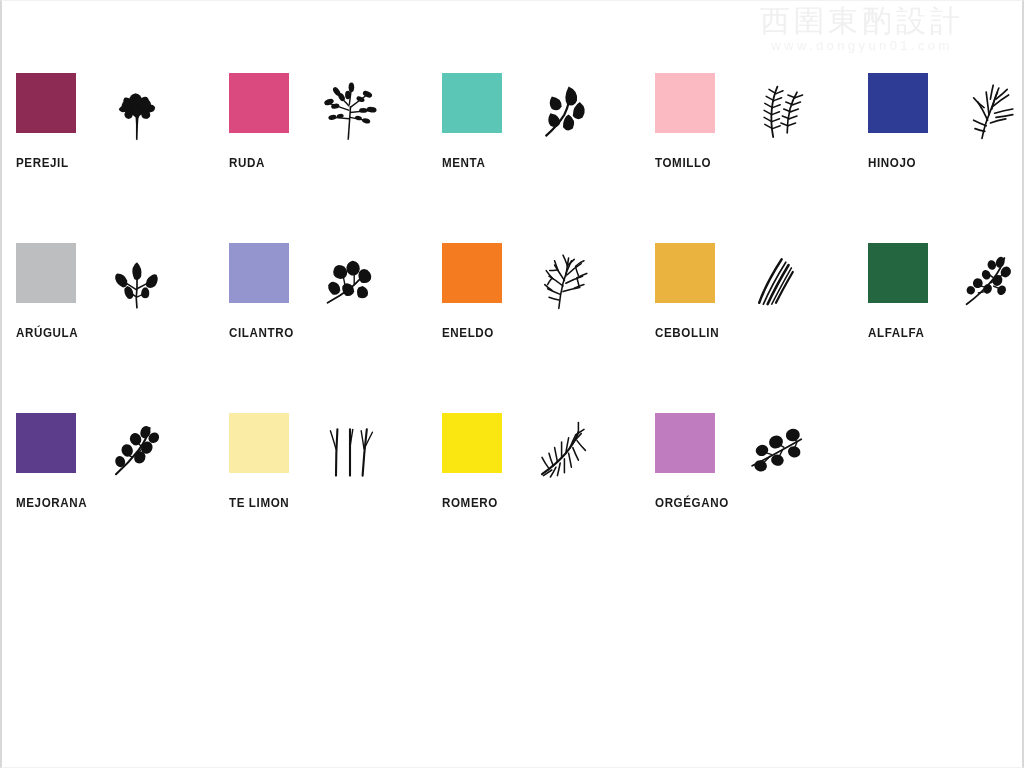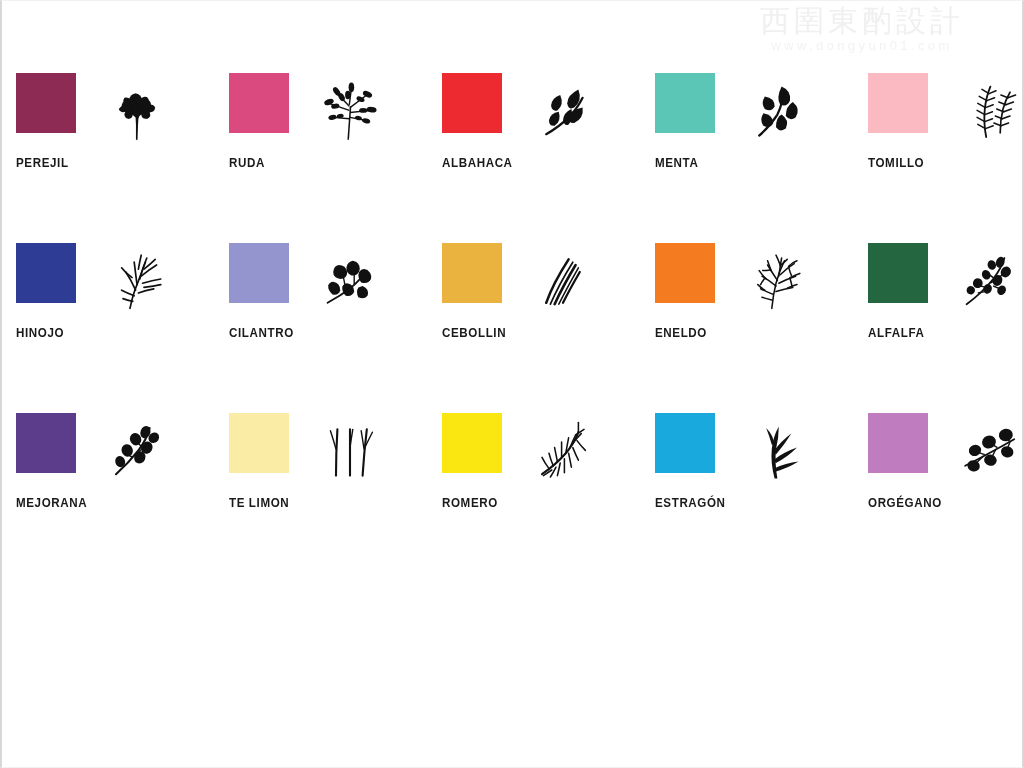--- a/index.html
+++ b/index.html
@@ -170,38 +170,20 @@
       <ellipse cx="69" cy="52" rx="6" ry="3.5"></ellipse>
       <ellipse cx="73" cy="67" rx="6" ry="3.5" transform="rotate(15 73 67)"></ellipse>
       <ellipse cx="62" cy="63" rx="5" ry="3" transform="rotate(12 62 63)"></ellipse>
       <ellipse cx="25" cy="62" rx="6" ry="3.5" transform="rotate(-12 25 62)"></ellipse>
       <ellipse cx="36" cy="60" rx="5" ry="3" transform="rotate(-8 36 60)"></ellipse>
     </g>
   </svg>
           </div>
         </div>
         <div class="label">RUDA</div>
-      </div>
-      <div class="cell">
-        <div class="cell-top">
-          <div class="swatch" style="background: rgb(237, 42, 47);"></div>
-          <div class="glyph">
-            <svg viewBox="0 0 100 100">
-    <g fill="#111">
-      <path d="M72 22 Q78 38 66 48 Q58 52 56 42 Q56 30 72 22 Z"></path>
-      <path d="M46 30 Q52 44 42 52 Q34 54 33 45 Q34 34 46 30 Z"></path>
-      <path d="M78 48 Q80 64 66 70 Q58 71 58 62 Q61 51 78 48 Z"></path>
-      <path d="M44 54 Q48 68 38 74 Q30 75 30 66 Q32 56 44 54 Z"></path>
-      <path d="M62 50 Q66 64 58 72 Q52 75 50 66 Q51 55 62 50 Z"></path>
-      <path d="M26 86 Q44 76 58 62 Q70 50 78 34" stroke="#111" stroke-width="3.2" fill="none" stroke-linecap="round"></path>
-    </g>
-  </svg>
-          </div>
-        </div>
-        <div class="label">ALBAHACA</div>
       </div>
       <div class="cell">
         <div class="cell-top">
           <div class="swatch" style="background: rgb(91, 198, 181);"></div>
           <div class="glyph">
             <svg viewBox="0 0 100 100">
     <g fill="#111">
       <path d="M58 18 Q72 24 70 38 Q66 48 56 44 Q50 34 58 18 Z"></path>
       <path d="M34 32 Q48 34 48 46 Q44 55 34 50 Q28 42 34 32 Z"></path>
       <path d="M74 40 Q86 50 78 62 Q70 68 64 60 Q64 46 74 40 Z"></path>
@@ -272,55 +254,60 @@
       <path d="M52 36 Q54 24 56 16"></path>
       <path d="M60 62 Q74 60 84 58"></path>
     </g>
   </svg>
           </div>
         </div>
         <div class="label">HINOJO</div>
       </div>
       <div class="cell">
         <div class="cell-top">
+          <div class="swatch" style="background: rgb(188, 190, 192);"></div>
+          <div class="glyph">
+            <svg viewBox="0 0 100 100">
+    <g fill="#111">
+      <path d="M50 26 Q58 34 56 46 Q52 54 46 50 Q42 40 44 34 Q46 28 50 26 Z"></path>
+      <path d="M22 42 Q32 42 36 52 Q37 62 30 62 Q21 58 19 50 Q18 44 22 42 Z"></path>
+      <path d="M78 44 Q82 52 76 60 Q68 66 63 60 Q62 50 69 46 Q74 42 78 44 Z"></path>
+      <path d="M36 60 Q44 62 45 72 Q44 80 37 78 Q31 72 32 64 Z"></path>
+      <path d="M64 62 Q70 68 66 76 Q60 80 56 74 Q55 66 60 62 Z"></path>
+      <path d="M50 92 Q48 76 50 62 Q50 48 50 34" stroke="#111" stroke-width="2.4" fill="none"></path>
+      <path d="M50 66 Q38 58 28 52" stroke="#111" stroke-width="2.2" fill="none"></path>
+      <path d="M50 64 Q62 58 72 52" stroke="#111" stroke-width="2.2" fill="none"></path>
+      <path d="M50 76 Q44 72 39 70" stroke="#111" stroke-width="2" fill="none"></path>
+      <path d="M50 76 Q56 73 61 70" stroke="#111" stroke-width="2" fill="none"></path>
+    </g>
+  </svg>
+          </div>
+        </div>
+        <div class="label">ARÚGULA</div>
+      </div>
+      <div class="cell">
+        <div class="cell-top">
           <div class="swatch" style="background: rgb(148, 148, 207);"></div>
           <div class="glyph">
             <svg viewBox="0 0 100 100">
     <g fill="#111">
       <path d="M34 30 Q44 30 46 40 Q46 50 36 50 Q26 48 26 40 Q27 31 34 30 Z"></path>
       <path d="M54 24 Q64 26 64 36 Q62 46 52 45 Q44 42 45 33 Q47 25 54 24 Z"></path>
       <path d="M72 36 Q82 40 80 50 Q76 58 66 55 Q60 48 63 40 Q66 35 72 36 Z"></path>
       <path d="M26 54 Q36 56 36 66 Q34 74 25 72 Q18 66 19 59 Q21 54 26 54 Z"></path>
       <path d="M46 56 Q56 58 56 68 Q53 76 44 74 Q38 68 39 61 Q41 56 46 56 Z"></path>
       <path d="M68 60 Q78 64 75 74 Q70 80 62 76 Q58 68 62 62 Z"></path>
       <path d="M18 84 Q36 74 52 62 Q66 50 74 38" stroke="#111" stroke-width="2.6" fill="none" stroke-linecap="round"></path>
       <path d="M44 66 Q42 54 40 44" stroke="#111" stroke-width="2" fill="none"></path>
       <path d="M56 58 Q56 46 56 36" stroke="#111" stroke-width="2" fill="none"></path>
     </g>
   </svg>
           </div>
         </div>
         <div class="label">CILANTRO</div>
-      </div>
-      <div class="cell">
-        <div class="cell-top">
-          <div class="swatch" style="background: rgb(234, 179, 63);"></div>
-          <div class="glyph">
-            <svg viewBox="0 0 100 100">
-    <g stroke="#111" fill="none" stroke-linecap="round">
-      <path d="M26 84 Q36 56 58 22" stroke-width="3.6"></path>
-      <path d="M32 86 Q44 58 64 26" stroke-width="2.4"></path>
-      <path d="M38 86 Q50 60 68 30" stroke-width="3.6"></path>
-      <path d="M44 86 Q56 62 72 34" stroke-width="2.2"></path>
-      <path d="M50 84 Q60 64 74 40" stroke-width="3.2"></path>
-    </g>
-  </svg>
-          </div>
-        </div>
-        <div class="label">CEBOLLIN</div>
       </div>
       <div class="cell">
         <div class="cell-top">
           <div class="swatch" style="background: rgb(244, 123, 32);"></div>
           <div class="glyph">
             <svg viewBox="0 0 100 100">
     <g stroke="#111" fill="none" stroke-width="2.2" stroke-linecap="round">
       <path d="M44 92 Q46 72 50 56 Q54 40 62 24"></path>
       <path d="M50 60 Q40 52 30 46"></path>
                 <path d="M36 50 Q30 44 26 38"></path>
@@ -343,20 +330,37 @@
                 <path d="M34 66 Q28 62 24 58"></path>
       <path d="M44 80 Q36 78 30 76"></path>
     </g>
   </svg>
           </div>
         </div>
         <div class="label">ENELDO</div>
       </div>
       <div class="cell">
         <div class="cell-top">
+          <div class="swatch" style="background: rgb(234, 179, 63);"></div>
+          <div class="glyph">
+            <svg viewBox="0 0 100 100">
+    <g stroke="#111" fill="none" stroke-linecap="round">
+      <path d="M26 84 Q36 56 58 22" stroke-width="3.6"></path>
+      <path d="M32 86 Q44 58 64 26" stroke-width="2.4"></path>
+      <path d="M38 86 Q50 60 68 30" stroke-width="3.6"></path>
+      <path d="M44 86 Q56 62 72 34" stroke-width="2.2"></path>
+      <path d="M50 84 Q60 64 74 40" stroke-width="3.2"></path>
+    </g>
+  </svg>
+          </div>
+        </div>
+        <div class="label">CEBOLLIN</div>
+      </div>
+      <div class="cell">
+        <div class="cell-top">
           <div class="swatch" style="background: rgb(35, 102, 63);"></div>
           <div class="glyph">
             <svg viewBox="0 0 100 100">
     <g fill="#111">
       <path d="M18 86 Q40 70 56 50 Q68 34 72 20" stroke="#111" stroke-width="2.6" fill="none" stroke-linecap="round"></path>
       <ellipse cx="66" cy="26" rx="6" ry="8" transform="rotate(20 66 26)"></ellipse>
       <ellipse cx="54" cy="30" rx="6" ry="7" transform="rotate(-15 54 30)"></ellipse>
       <ellipse cx="74" cy="40" rx="7" ry="8" transform="rotate(35 74 40)"></ellipse>
       <ellipse cx="46" cy="44" rx="6" ry="7" transform="rotate(-25 46 44)"></ellipse>
       <ellipse cx="62" cy="52" rx="7" ry="8" transform="rotate(25 62 52)"></ellipse>
@@ -441,37 +445,20 @@
       <path d="M68 30 Q74 26 80 22"></path>
                 <path d="M72 26 Q72 18 72 12"></path>
     </g>
   </svg>
           </div>
         </div>
         <div class="label">ROMERO</div>
       </div>
       <div class="cell">
         <div class="cell-top">
-          <div class="swatch" style="background: rgb(25, 169, 221);"></div>
-          <div class="glyph">
-            <svg viewBox="0 0 100 100">
-    <g fill="#111">
-      <path d="M48 92 Q42 70 44 50 Q46 32 54 18 Q54 34 50 50 Q48 70 52 92 Z"></path>
-      <path d="M46 54 Q58 38 72 28 Q62 44 50 58 Z"></path>
-      <path d="M46 66 Q62 54 80 48 Q66 62 50 70 Z"></path>
-      <path d="M47 78 Q64 70 82 68 Q66 78 50 82 Z"></path>
-      <path d="M44 44 Q40 30 36 20 Q46 30 48 44 Z"></path>
-    </g>
-  </svg>
-          </div>
-        </div>
-        <div class="label">ESTRAGÓN</div>
-      </div>
-      <div class="cell">
-        <div class="cell-top">
           <div class="swatch" style="background: rgb(191, 125, 192);"></div>
           <div class="glyph">
             <svg viewBox="0 0 100 100">
     <g fill="#111">
       <path d="M16 74 Q36 64 54 54 Q72 44 86 36" stroke="#111" stroke-width="2.6" fill="none" stroke-linecap="round"></path>
       <ellipse cx="30" cy="52" rx="9" ry="8" transform="rotate(-20 30 52)"></ellipse>
       <ellipse cx="28" cy="74" rx="9" ry="8" transform="rotate(15 28 74)"></ellipse>
       <ellipse cx="50" cy="40" rx="10" ry="9" transform="rotate(-20 50 40)"></ellipse>
       <ellipse cx="52" cy="66" rx="9" ry="8" transform="rotate(15 52 66)"></ellipse>
       <ellipse cx="74" cy="30" rx="10" ry="9" transform="rotate(-15 74 30)"></ellipse>

